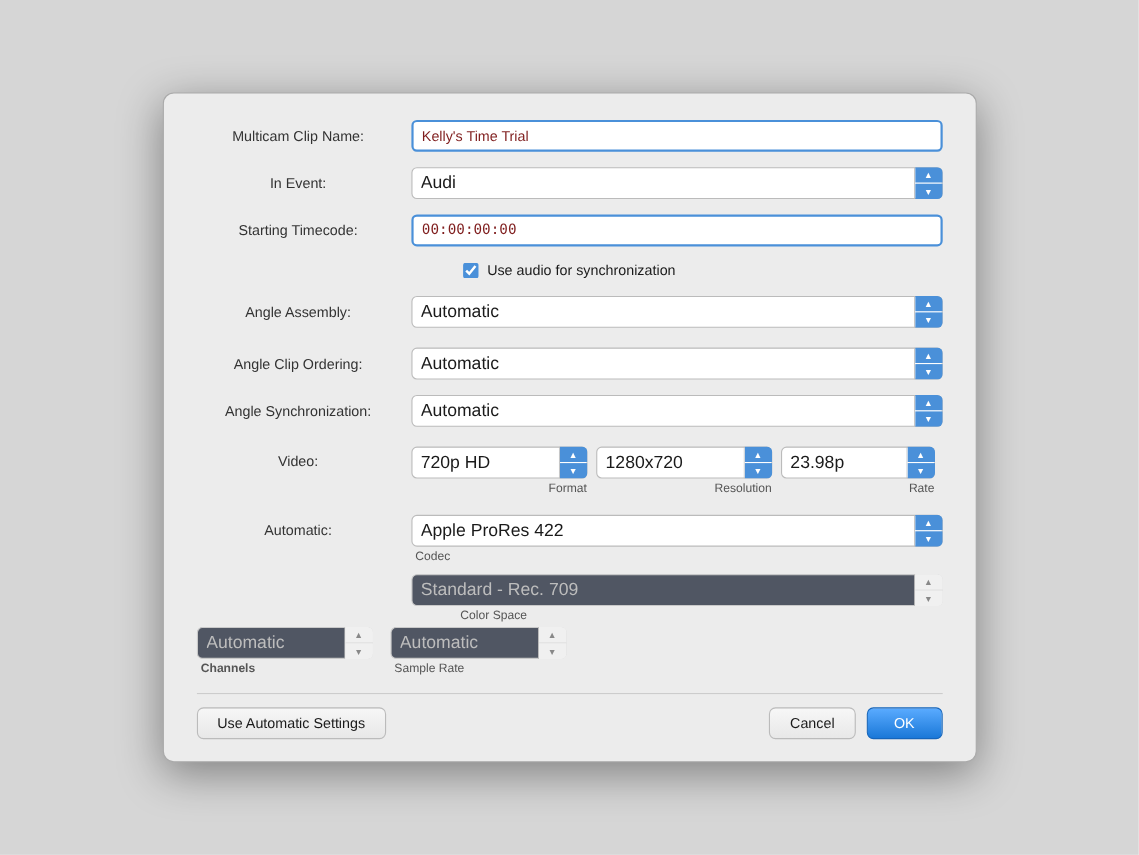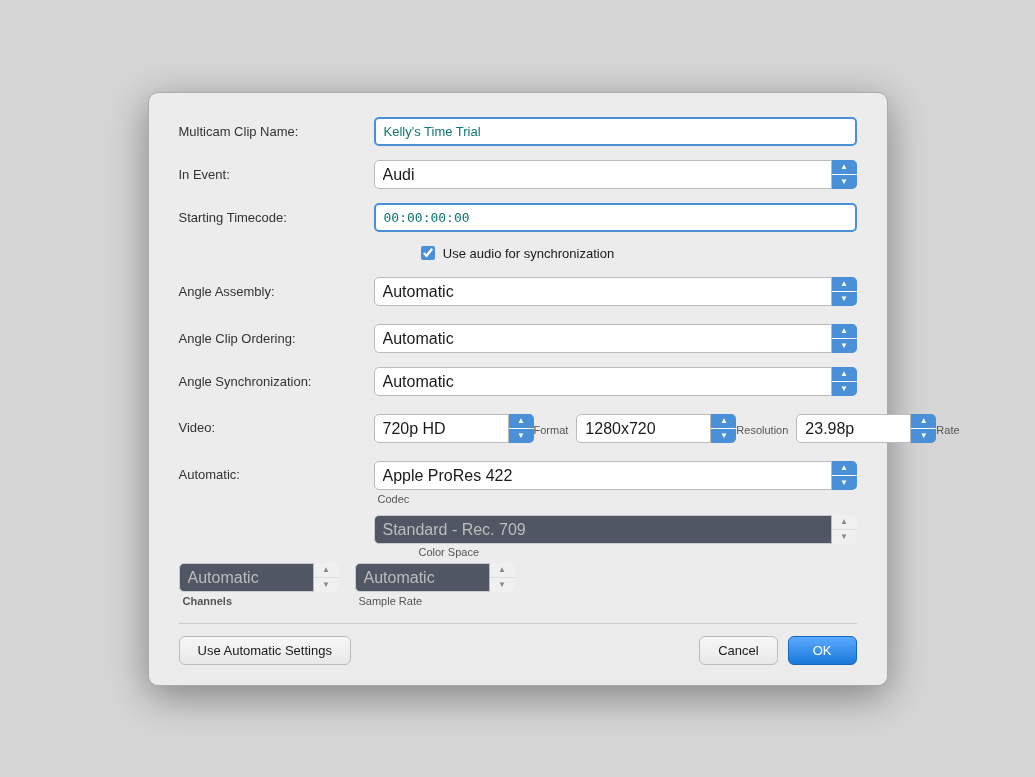--- a/index.html
+++ b/index.html
@@ -26,40 +26,40 @@
       padding: 24px 30px 20px 30px;
     }
 
     .form-row {
       display: flex;
       align-items: center;
       margin-bottom: 14px;
     }
 
     .form-label {
-      text-align: left;
+      text-align: center;
       min-width: 195px;
       padding-right: 10px;
       color: #333;
       font-size: 13px;
       flex-shrink: 0;
     }
 
     .form-control {
       flex: 1;
     }
 
     input[type="text"] {
       width: 100%;
       padding: 5px 8px;
       border: 2px solid #4a90d9;
       border-radius: 5px;
       background: white;
       font-size: 13px;
-      color: #0f766e;
+      color: #7f1d1d;
       outline: none;
     }
 
     .select-wrapper {
       position: relative;
       display: inline-flex;
       align-items: center;
       width: 100%;
     }
 
@@ -152,22 +152,22 @@
     }
 
     .video-controls {
       display: flex;
       gap: 8px;
       flex: 1;
     }
 
     .video-control-item {
       display: flex;
-      flex-direction: row;
-      align-items: center;
+      flex-direction: column;
+      align-items: flex-end;
     }
 
     .video-control-item .select-wrapper {
       width: auto;
       min-width: 140px;
     }
 
     .sub-label {
       font-size: 11px;
       color: #555;

